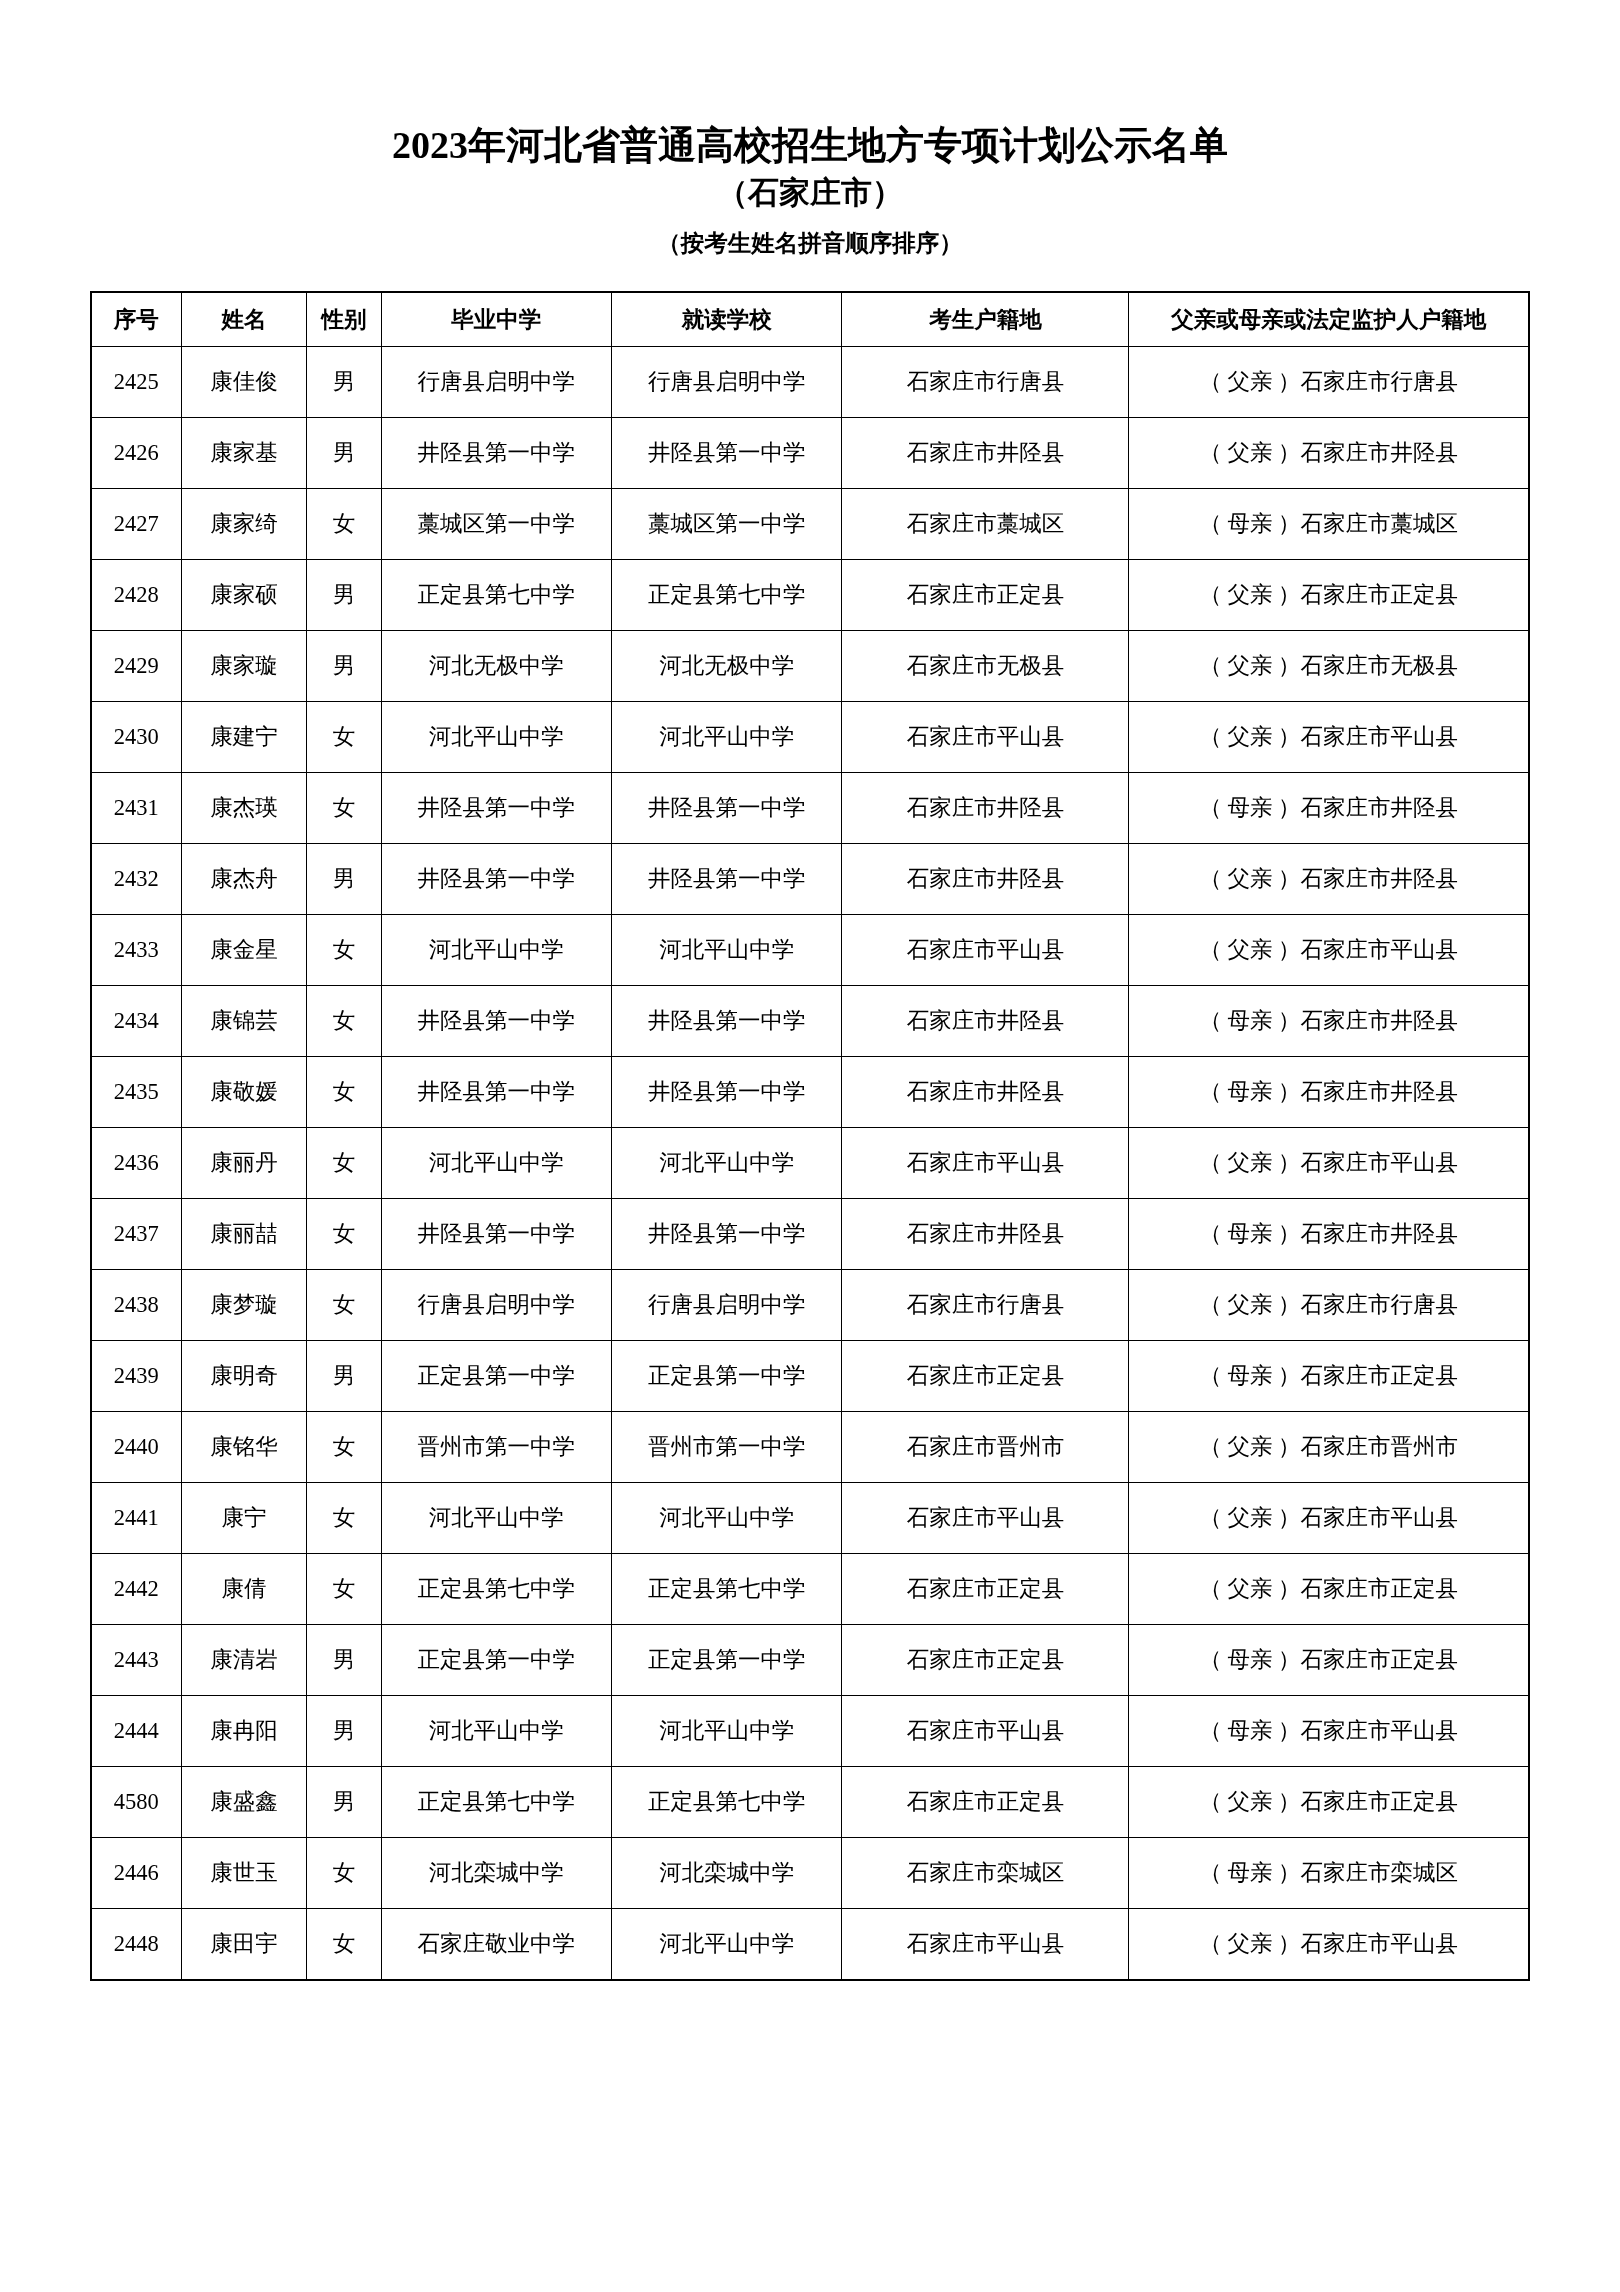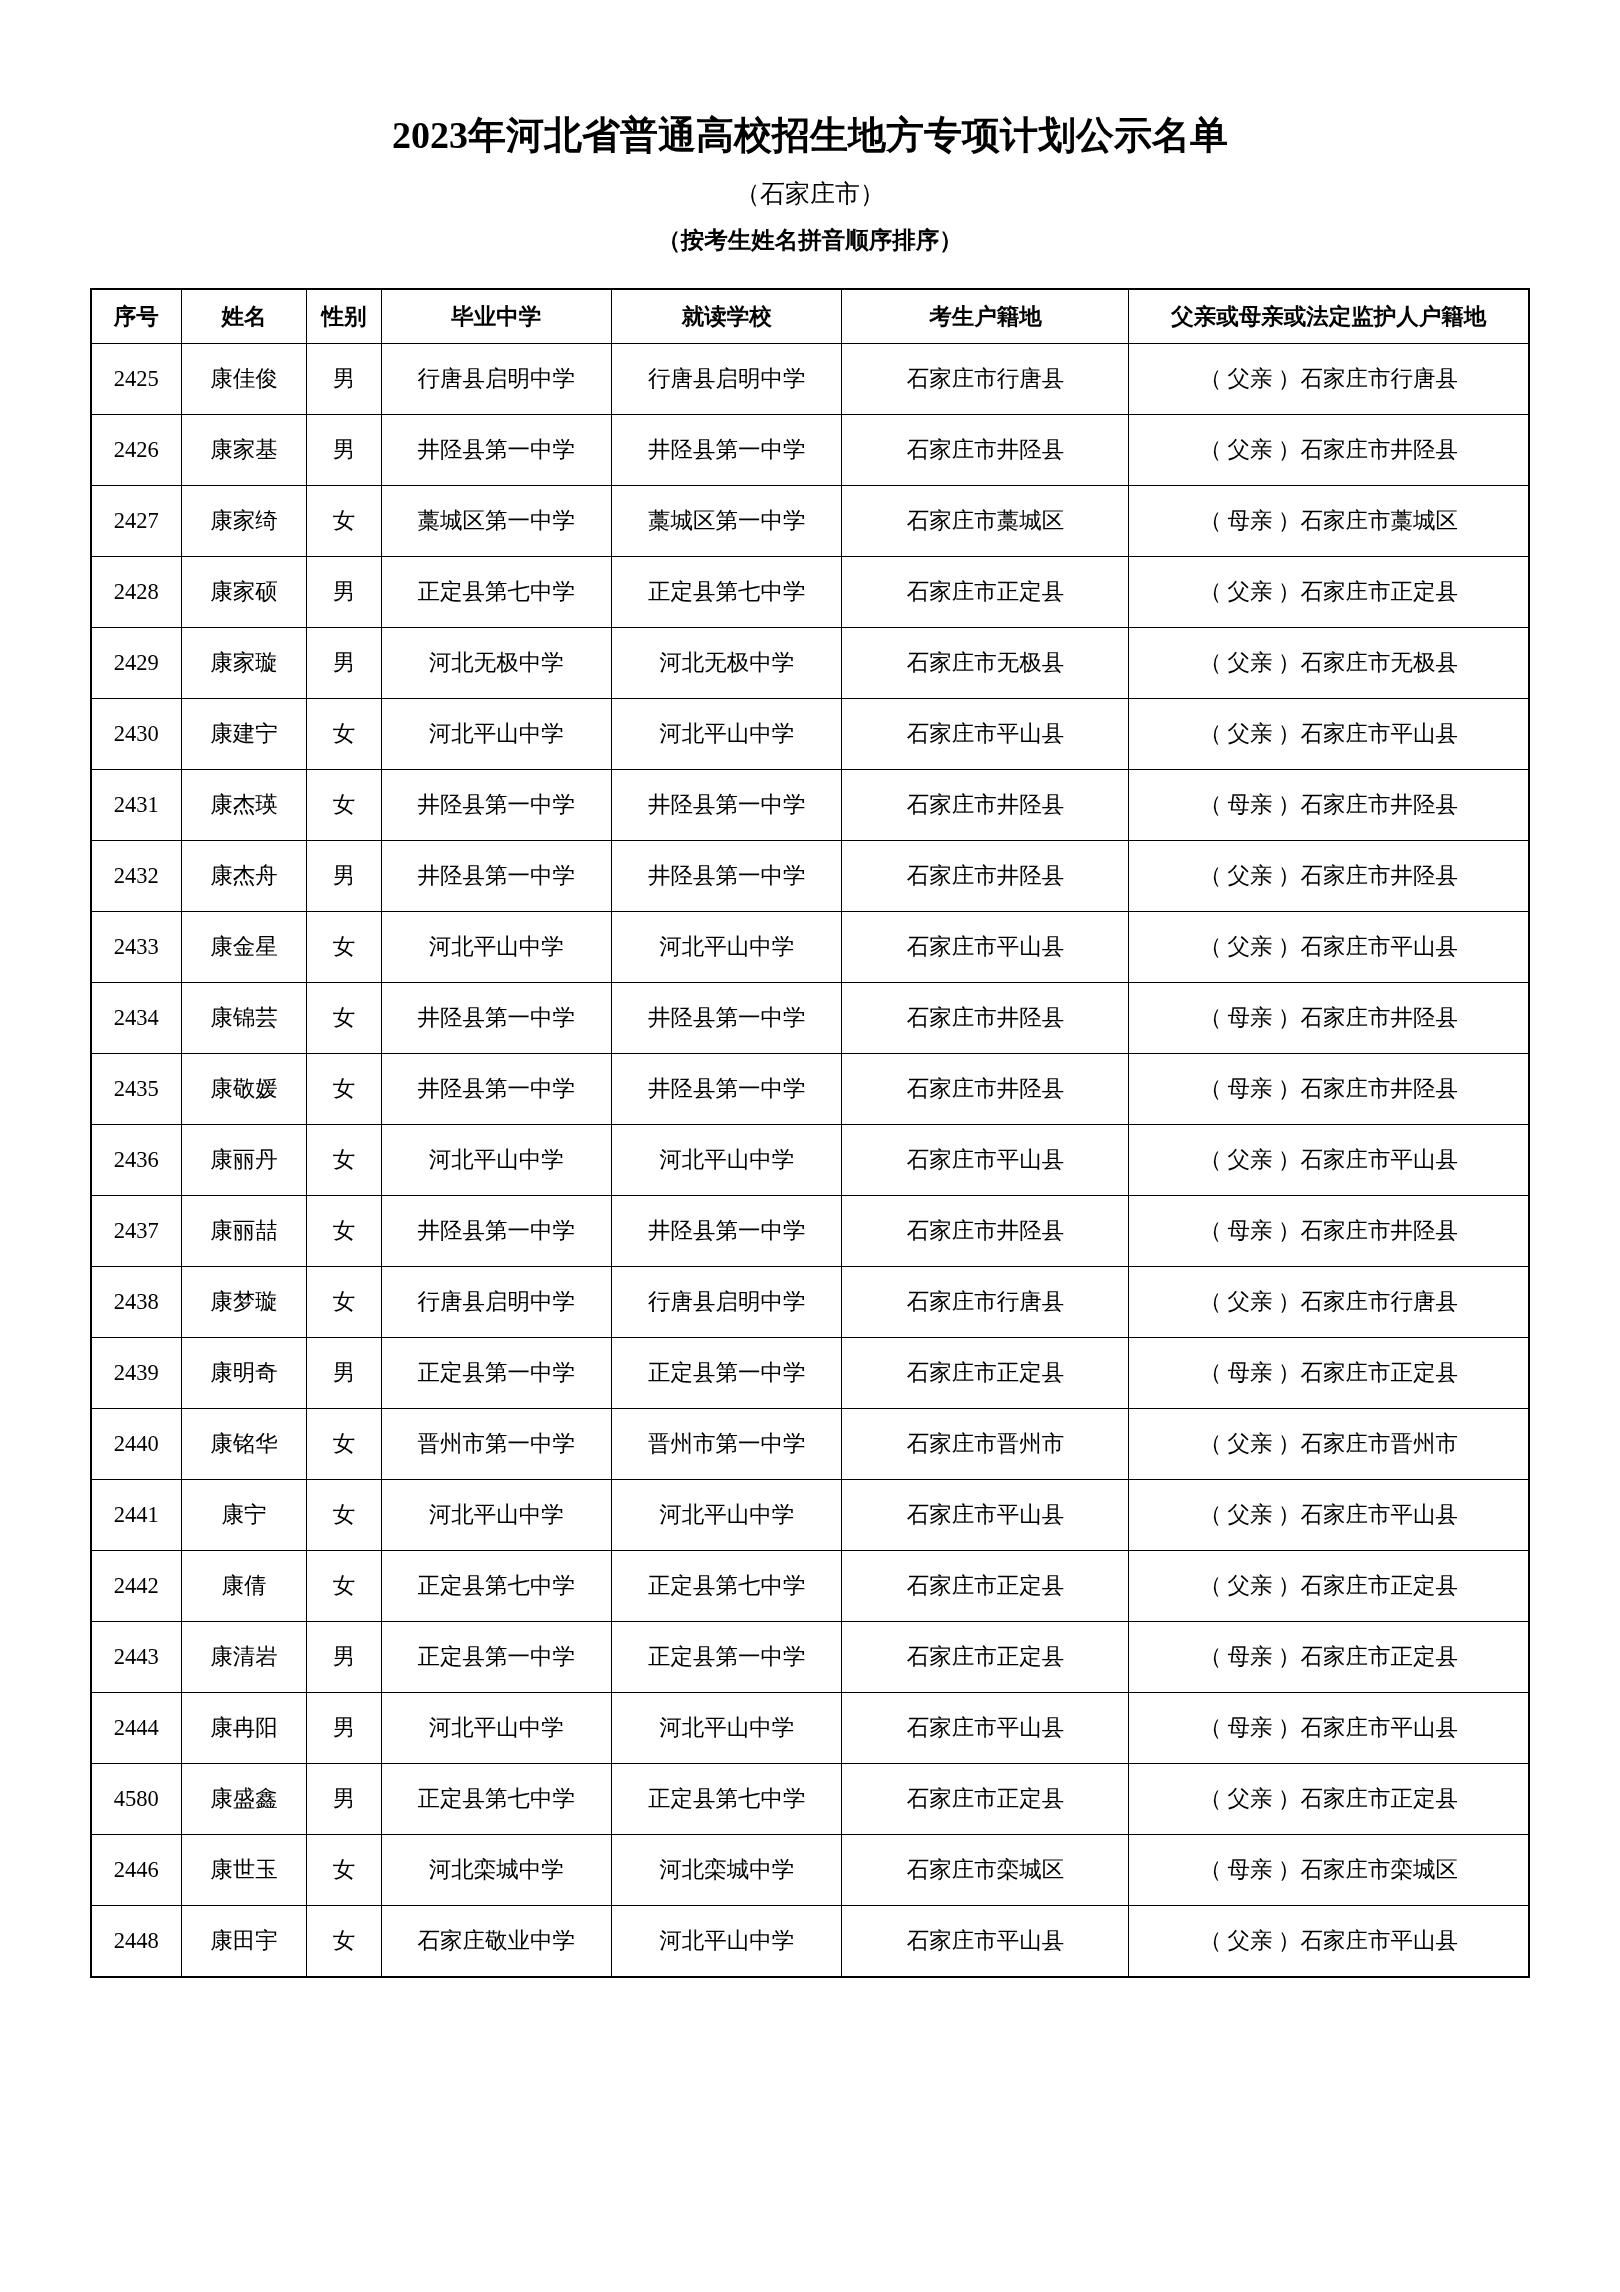--- a/index.html
+++ b/index.html
@@ -12,39 +12,39 @@
     height: 2293px;
     font-family: "Liberation Serif", "DejaVu Serif", serif;
     color: #000000;
     -webkit-font-smoothing: antialiased;
   }
   .page {
     position: relative;
     width: 1620px;
     height: 2293px;
     box-sizing: border-box;
-    padding: 8px;
+    padding: 18px;
     background: #ffffff;
   }
   .title-block {
     text-align: center;
     padding-top: 106px;
   }
   .doc-title {
     font-size: 38px;
     font-weight: bold;
     letter-spacing: 0px;
     line-height: 1.15;
     font-family: "Liberation Serif", "DejaVu Serif", serif;
   }
   .doc-subtitle {
-    font-size: 25px;
-    font-weight: normal;
+    font-size: 31px;
+    font-weight: bold;
     line-height: 1.18;
-    margin-top: 21px;
+    margin-top: 7px;
     font-family: "Liberation Serif", "DejaVu Serif", serif;
   }
   .doc-note {
     font-size: 23.5px;
     font-weight: bold;
     margin-top: 18px;
     line-height: 1.2;
     font-family: "Liberation Serif", "DejaVu Serif", serif;
   }
   .table-wrap {

